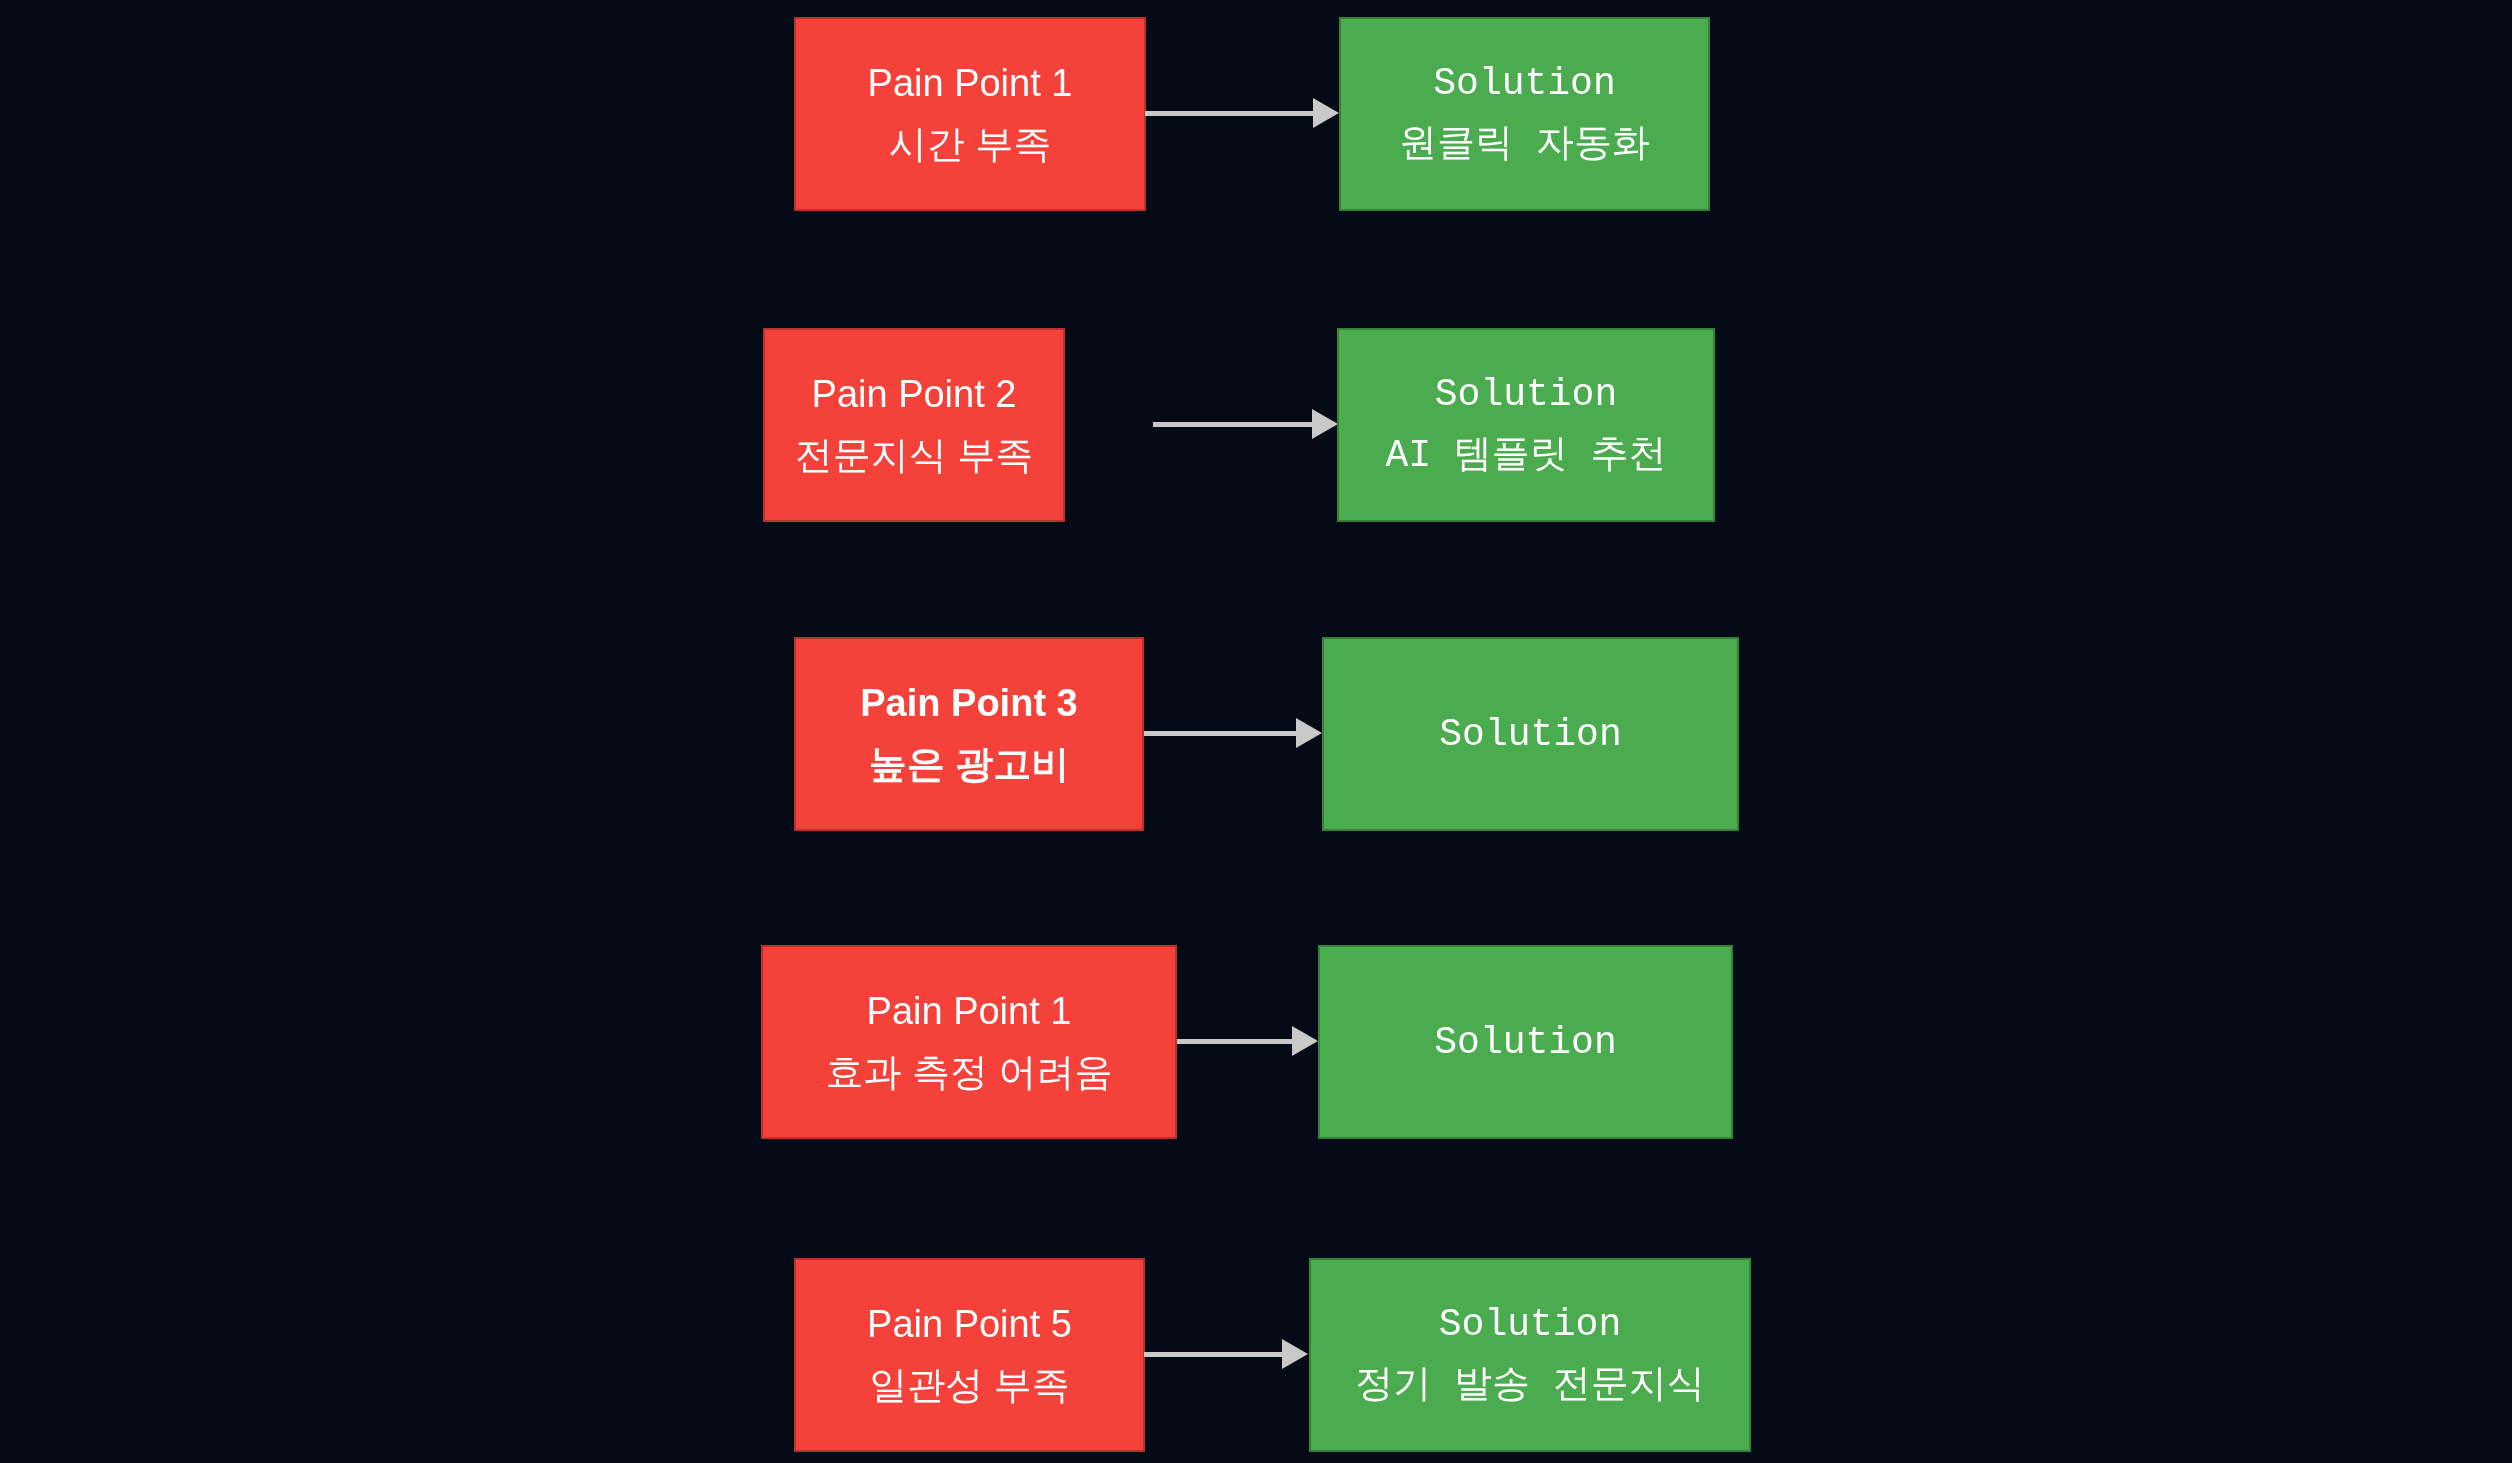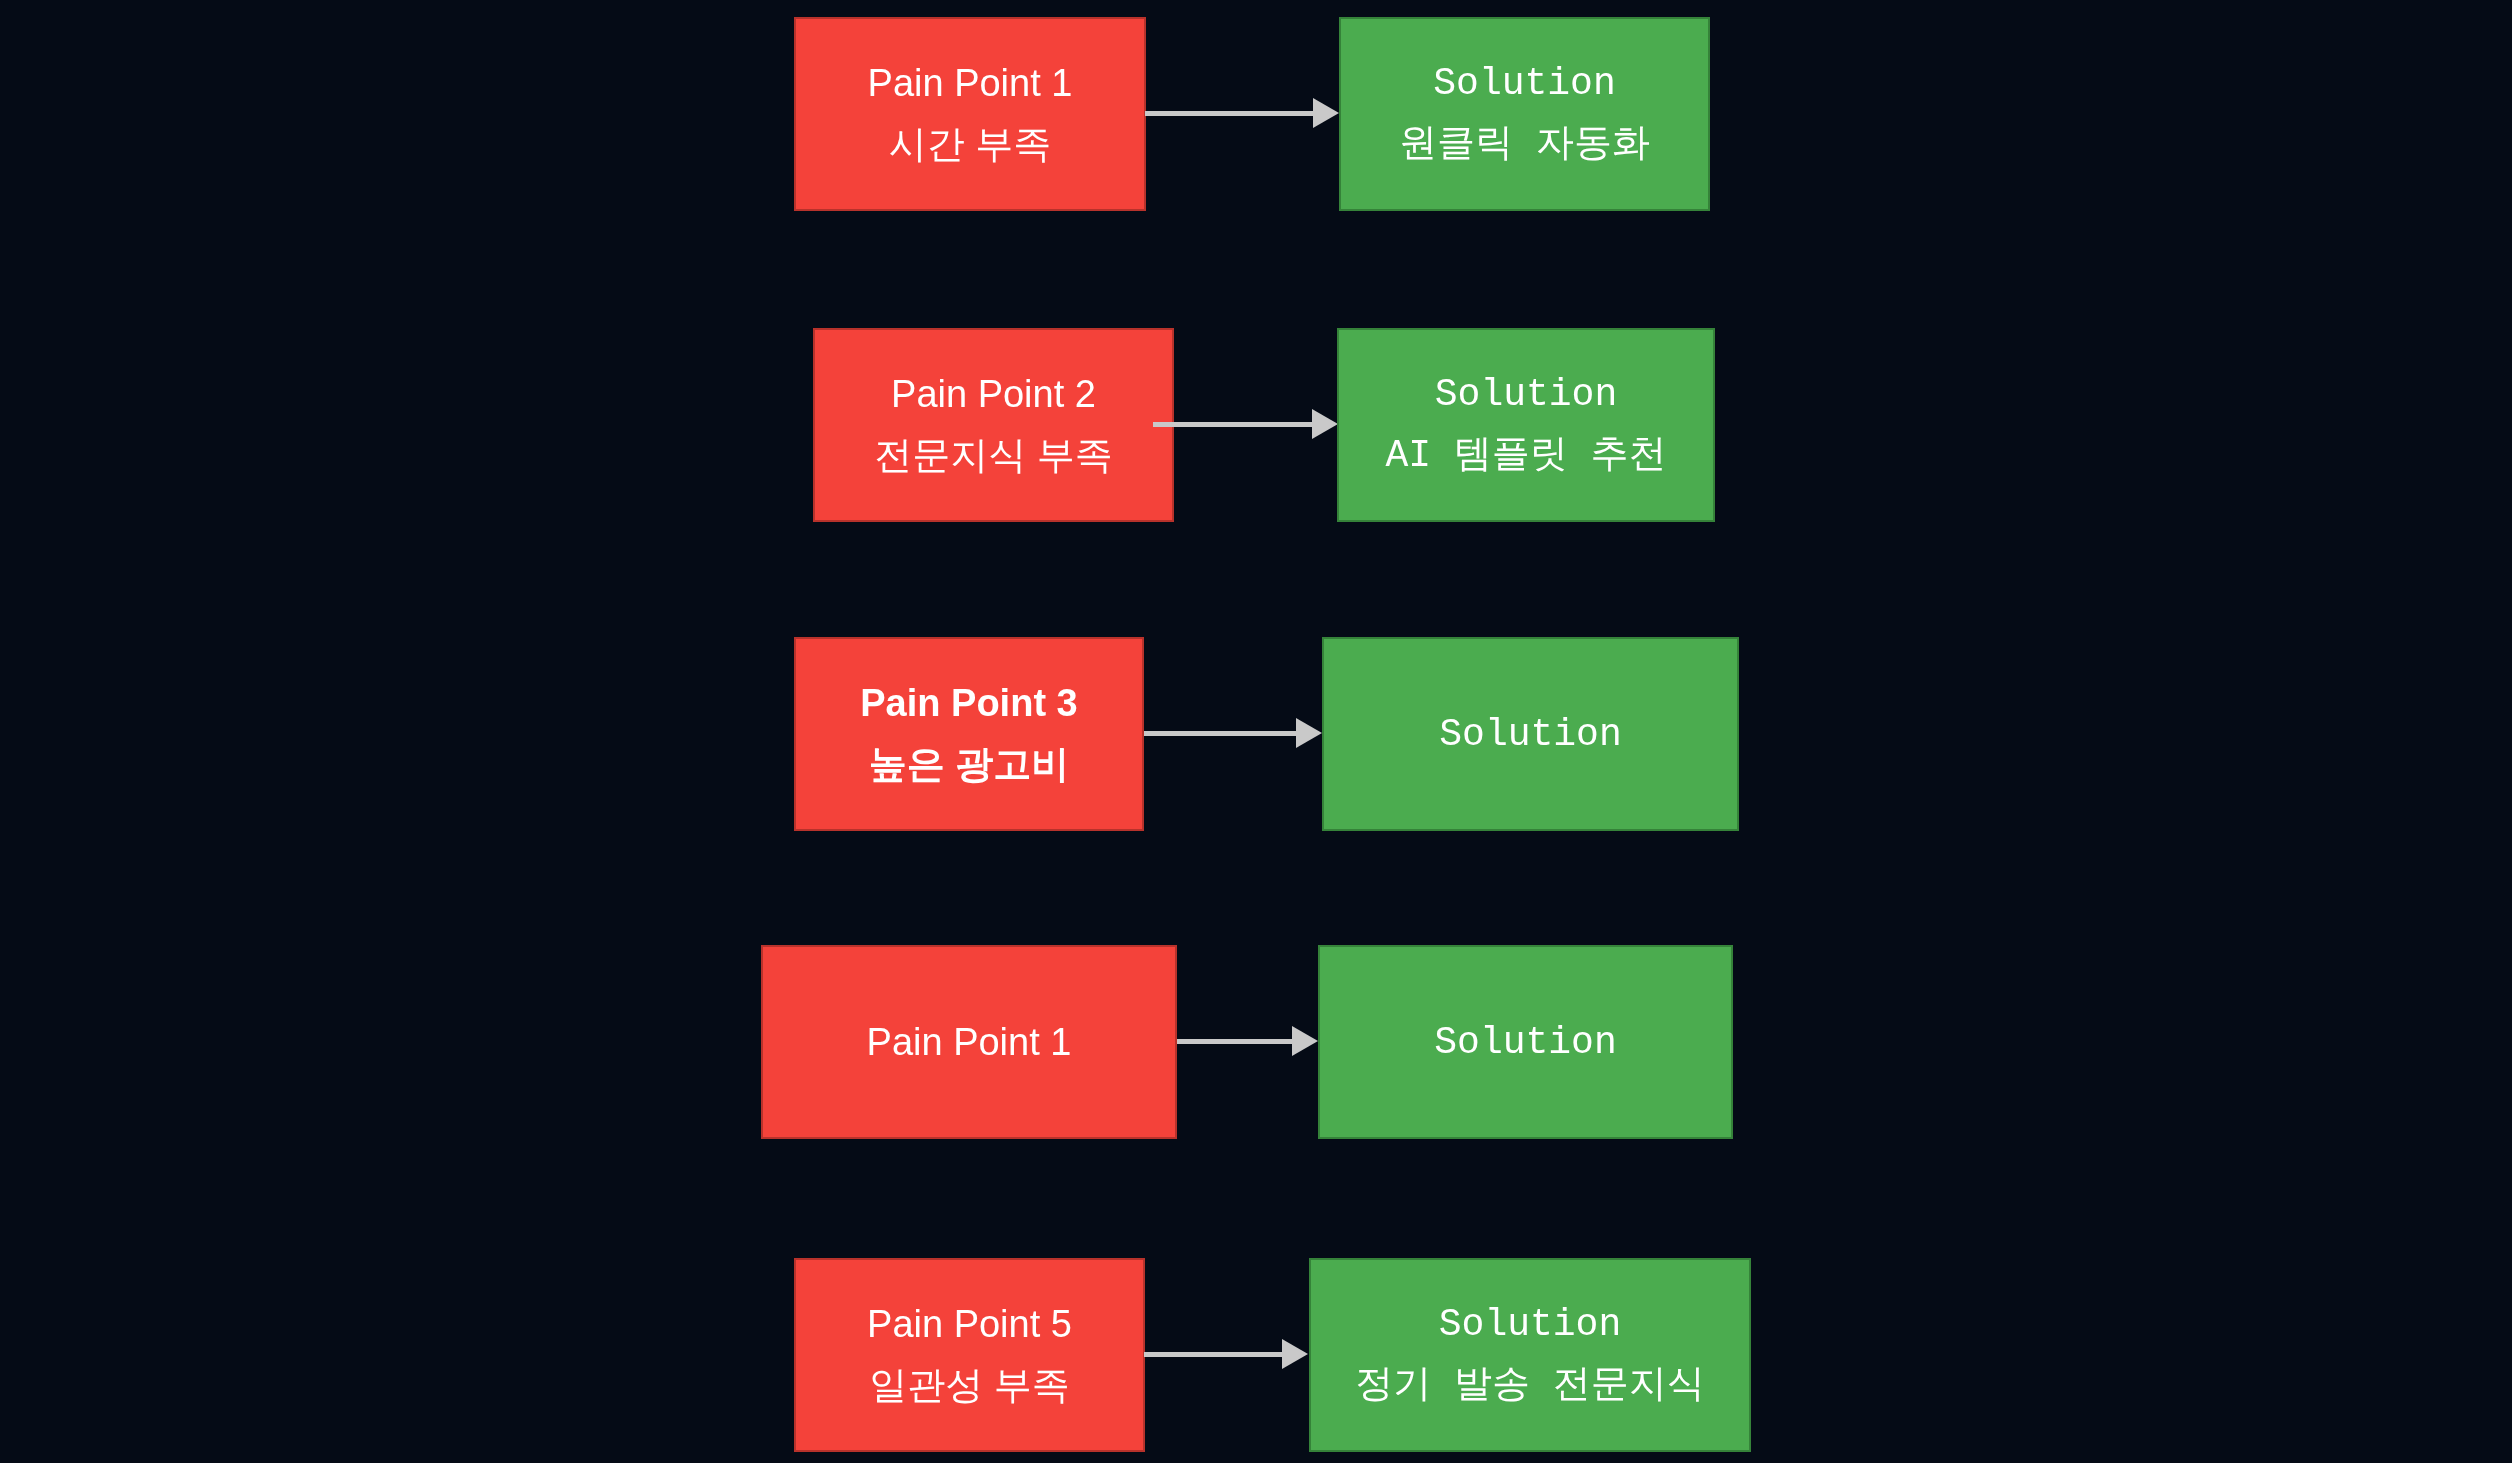--- a/index.html
+++ b/index.html
@@ -74,21 +74,21 @@
   </div>
   <div class="arrow" style="left:1145px; top:98px; width:194px;">
     <div class="arrow-line"></div>
     <div class="arrow-head"></div>
   </div>
   <div class="box solution" style="left:1339px; top:16.6px; width:371px;">
     <div>Solution</div>
     <div>원클릭 자동화</div>
   </div>
 
-  <div class="box pain" style="left:813px; top:328px; width:361px;">
+  <div class="box pain" style="left:763px; top:328px; width:302px;">
     <div>Pain Point 2</div>
     <div>전문지식 부족</div>
   </div>
   <div class="arrow" style="left:1153px; top:409px; width:185px;">
     <div class="arrow-line"></div>
     <div class="arrow-head"></div>
   </div>
   <div class="box solution" style="left:1337px; top:328px; width:378px;">
     <div>Solution</div>
     <div>AI 템플릿 추천</div>
@@ -101,20 +101,21 @@
   <div class="arrow" style="left:1144px; top:718px; width:178px;">
     <div class="arrow-line"></div>
     <div class="arrow-head"></div>
   </div>
   <div class="box solution" style="left:1322px; top:637px; width:417px;">
     <div>Solution</div>
   </div>
 
   <div class="box pain" style="left:761px; top:945px; width:416px;">
     <div>Pain Point 1</div>
+    <div>효과 측정 어려움</div>
   </div>
   <div class="arrow" style="left:1177px; top:1026px; width:141px;">
     <div class="arrow-line"></div>
     <div class="arrow-head"></div>
   </div>
   <div class="box solution" style="left:1318px; top:945px; width:415px;">
     <div>Solution</div>
   </div>
 
   <div class="box pain" style="left:794px; top:1258px; width:351px;align-items:center;">

